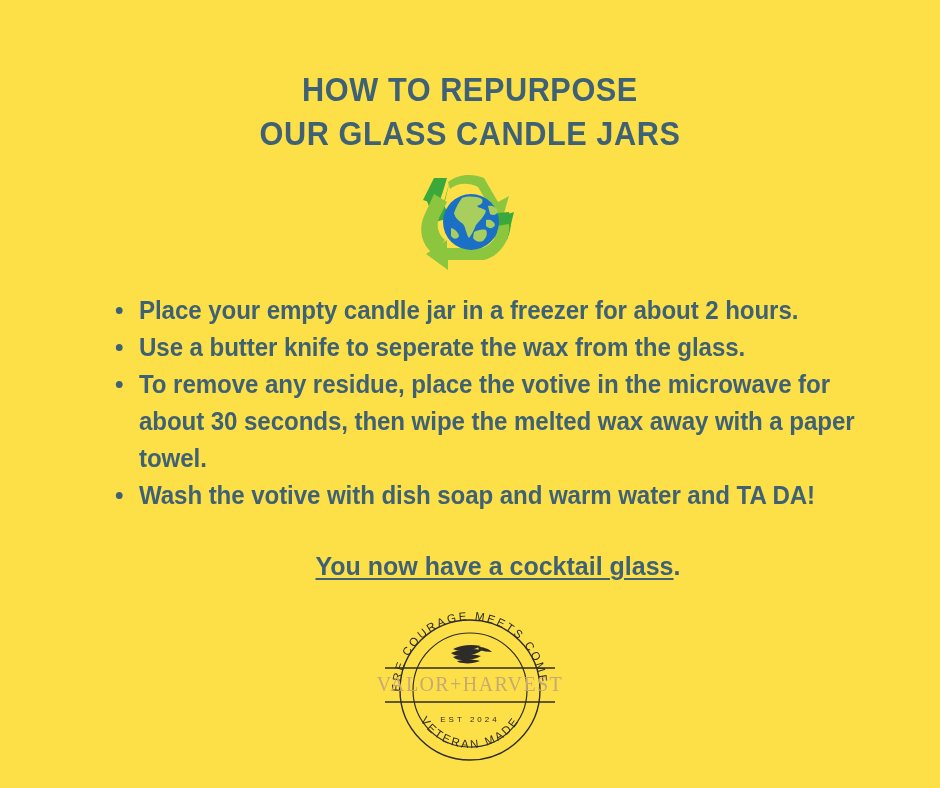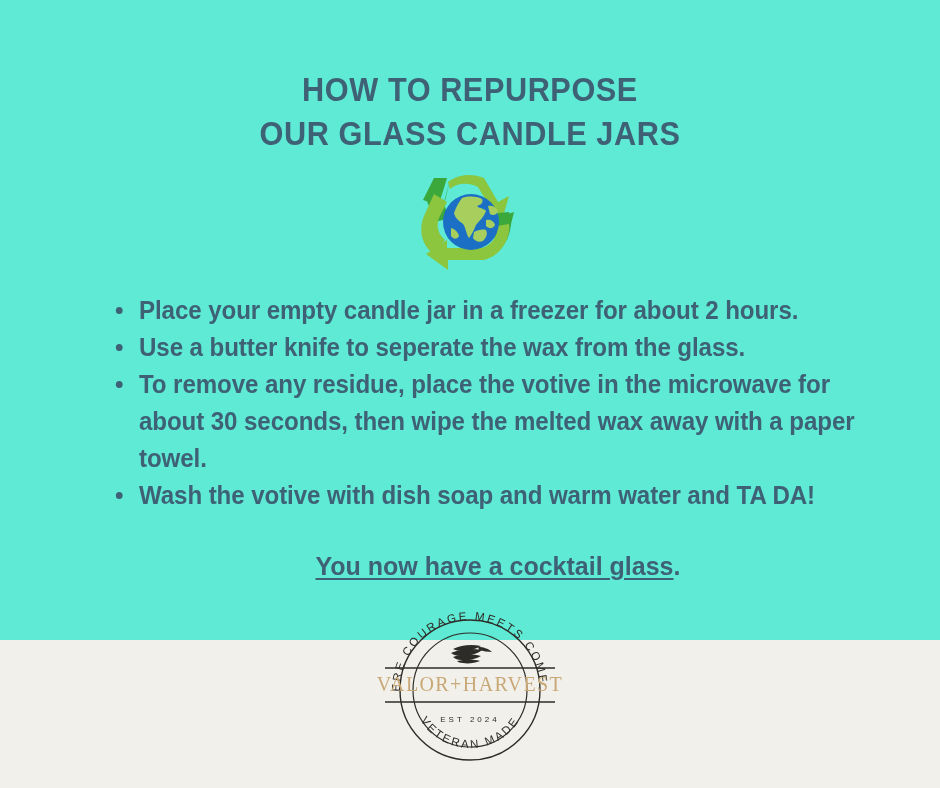--- a/index.html
+++ b/index.html
@@ -10,22 +10,22 @@
     width: 940px;
     height: 788px;
     background: #f2f0ea;
     font-family: "Liberation Sans", sans-serif;
     overflow: hidden;
   }
 
   #poster {
     position: relative;
     width: 940px;
-    height: 640px;
-    background: #5eead4;
+    height: 788px;
+    background: #fde047;
     box-sizing: border-box;
   }
 
   
   .title-block {
     position: absolute;
     top: 68px;
     left: 0;
     width: 940px;
     text-align: center;

